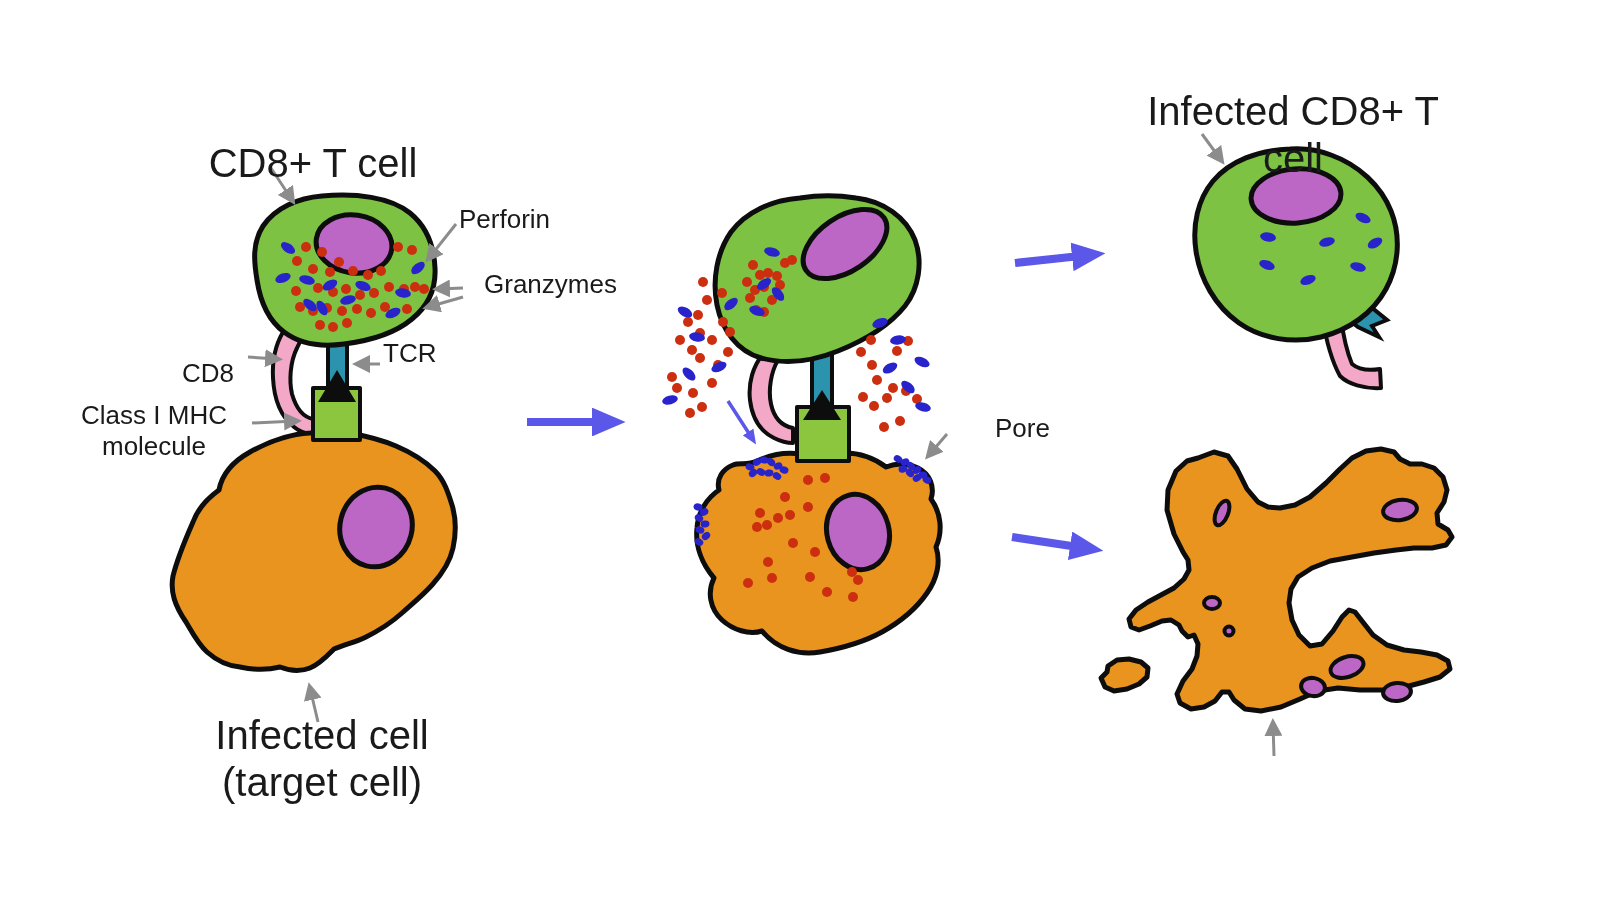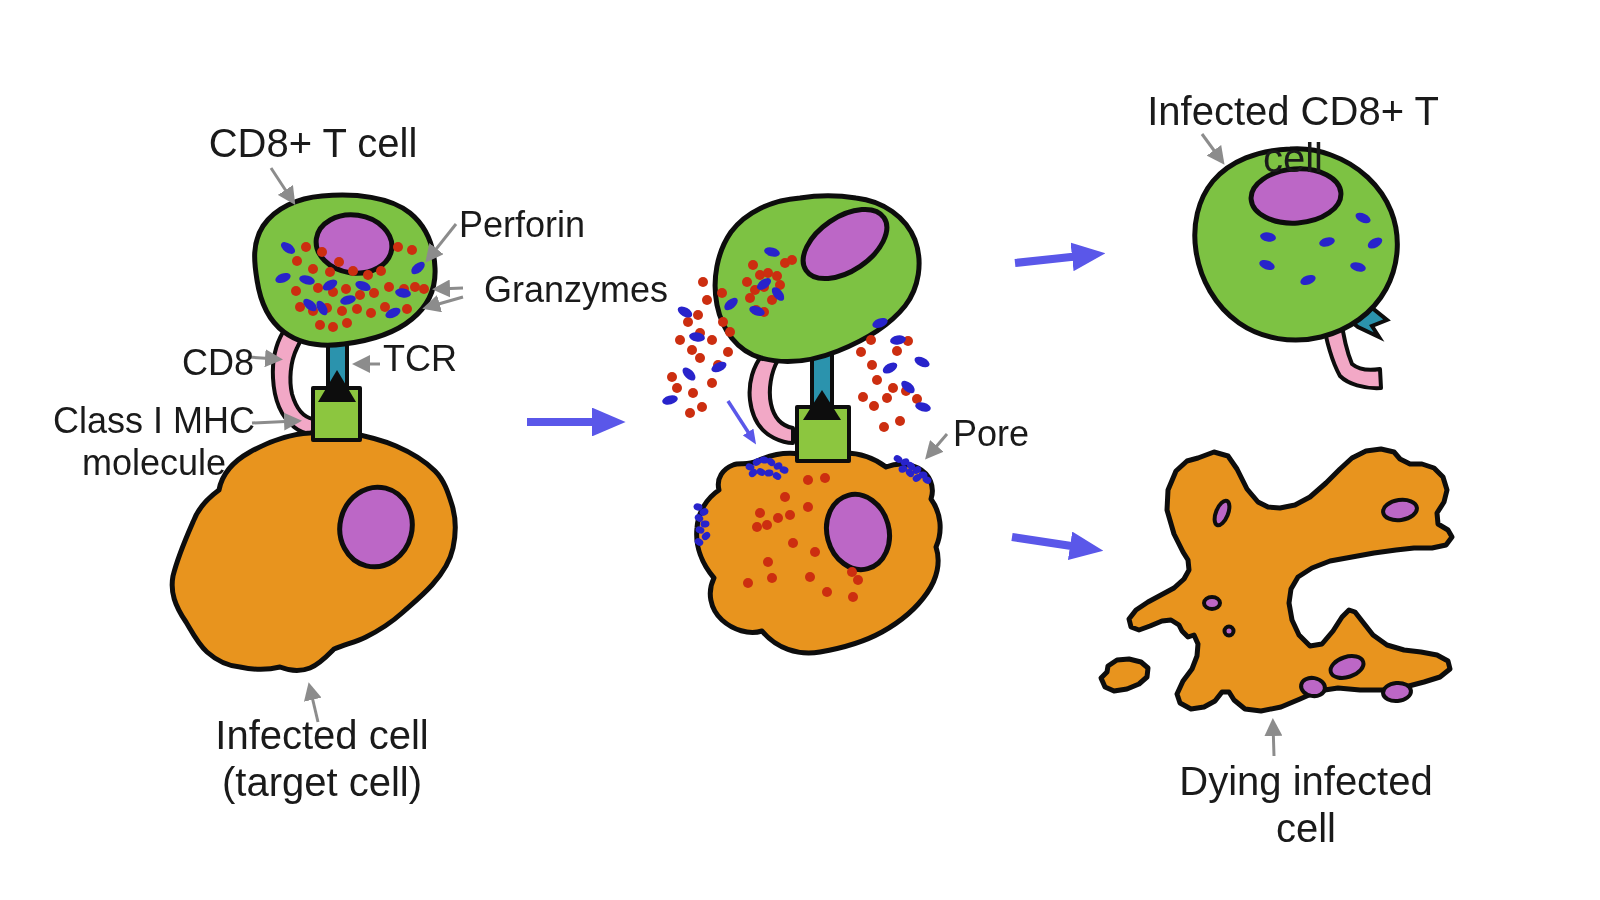--- a/index.html
+++ b/index.html
@@ -2,21 +2,21 @@
 <html style="--background: #ffffff; --t-cell: #7dc243; --nucleus: #bc67c6; --infected-cell: #e8941e; --granzyme: #cc2e10; --perforin-granule: #2823cb; --cd8-receptor: #f2a8c6; --tcr-receptor: #2b93ad; --mhc: #8cc63f; --outline: #0d0d0d; --label-text: #1a1a1a; --pointer-arrow: #8c8c8c; --step-arrow: #5a57e9;"><head>
 <meta charset="utf-8">
 <style>
   html,body{margin:0;padding:0;background:#fff;}
   .stage{
     position:relative;width:1600px;height:900px;background:var(--background,#fff);
     font-family:"Liberation Sans", sans-serif;color:var(--label-text,#1a1a1a);
     overflow:hidden;
   }
   .stage svg{position:absolute;left:0;top:0;}
-  .lbl{position:absolute;font-size:36px;line-height:1.18;white-space:pre-line;color:var(--label-text,#1a1a1a);}
+  .lbl{position:absolute;font-size:26px;line-height:1.18;white-space:pre-line;color:var(--label-text,#1a1a1a);}
   .big{font-size:40px;}
   .center{transform:translateX(-50%);text-align:center;}
   
   .cell-green{fill:var(--t-cell);stroke:var(--outline);stroke-width:5;stroke-linejoin:round;}
   .nucleus{fill:var(--nucleus);stroke:var(--outline);stroke-width:5;}
   .cell-orange{fill:var(--infected-cell);stroke:var(--outline);stroke-width:5;stroke-linejoin:round;}
   .mhc{fill:var(--mhc);stroke:var(--outline);stroke-width:4;stroke-linejoin:round;}
   .tcr{fill:var(--tcr-receptor);stroke:var(--outline);stroke-width:4;}
   .cd8arm{fill:var(--cd8-receptor);stroke:var(--outline);stroke-width:4;stroke-linejoin:round;}
   .tri{fill:var(--outline);}
@@ -280,26 +280,25 @@
     <line class="garr" x1="248" y1="357" x2="277" y2="359" marker-end="url(#mgray)"></line>
     <line class="garr" x1="380" y1="364" x2="358" y2="364" marker-end="url(#mgray)"></line>
     <line class="garr" x1="252" y1="423" x2="296" y2="421" marker-end="url(#mgray)"></line>
     <line class="garr" x1="318" y1="722" x2="310" y2="688" marker-end="url(#mgray)"></line>
     <line class="garr" x1="947" y1="434" x2="929" y2="455" marker-end="url(#mgray)"></line>
     <line class="garr" x1="1202" y1="134" x2="1221" y2="160" marker-end="url(#mgray)"></line>
     <line class="garr" x1="1274" y1="756" x2="1273" y2="724" marker-end="url(#mgray)"></line>
   </g>
 </svg>
 
-<div class="lbl big center" style="left:313px;top:120px">CD8+ T cell</div>
+<div class="lbl big center" style="left:313px;top:140px">CD8+ T cell</div>
 <div class="lbl" style="left:459px;top:204px">Perforin</div>
 <div class="lbl" style="left:484px;top:269px">Granzymes</div>
-<div class="lbl" style="left:182px;top:342px">CD8</div>
+<div class="lbl" style="left:182px;top:358px">CD8</div>
 <div class="lbl" style="left:383px;top:338px">TCR</div>
 <div class="lbl center" style="left:154px;top:400px">Class I MHC
 molecule</div>
 <div class="lbl big center" style="left:322px;top:712px">Infected cell
 (target cell)</div>
-<div class="lbl" style="left:953px;top:413px">Pore</div>
+<div class="lbl" style="left:995px;top:413px">Pore</div>
 <div class="lbl big center" style="left:1293px;top:88px">Infected CD8+ T cell</div>
-<div class="lbl big center" style="left:1306px;top:758px">Dying infected cell</div>
 
 </div>
 
 </body></html>

